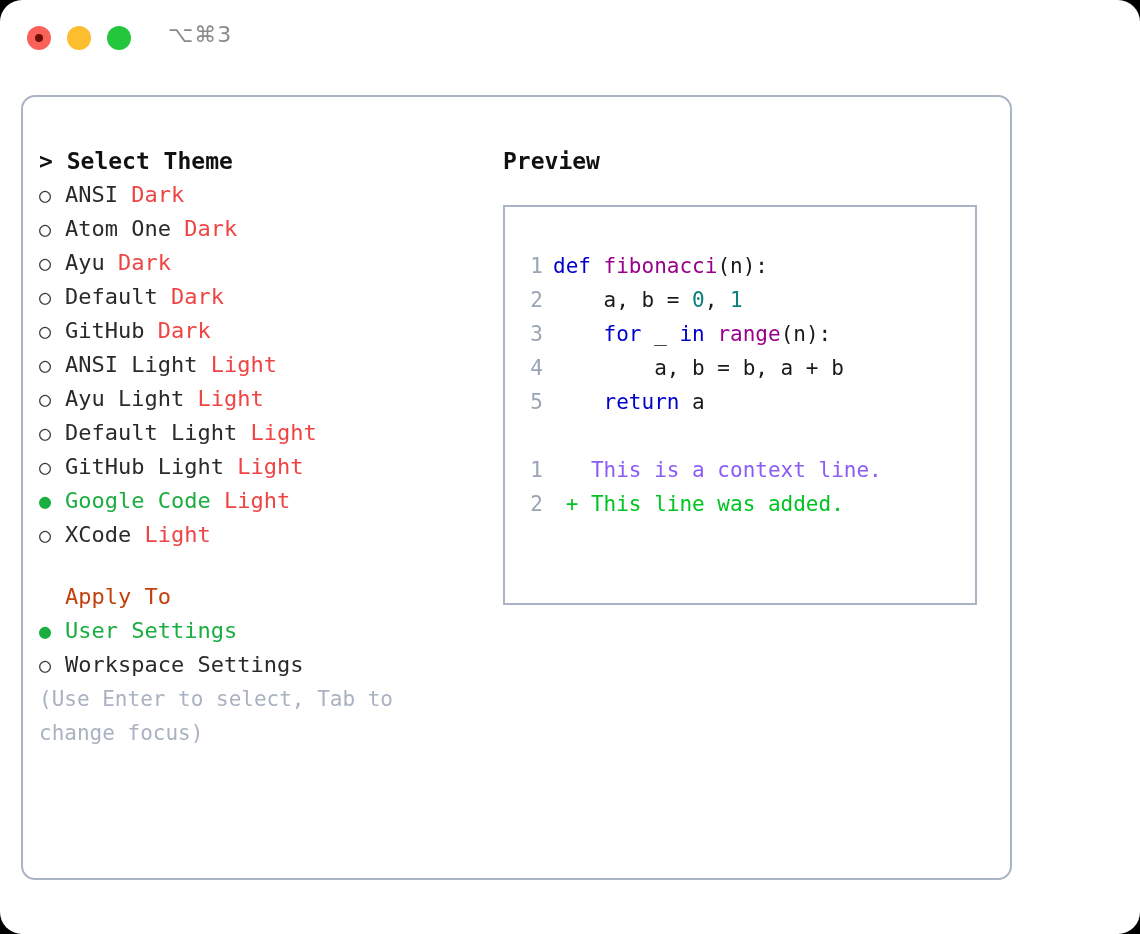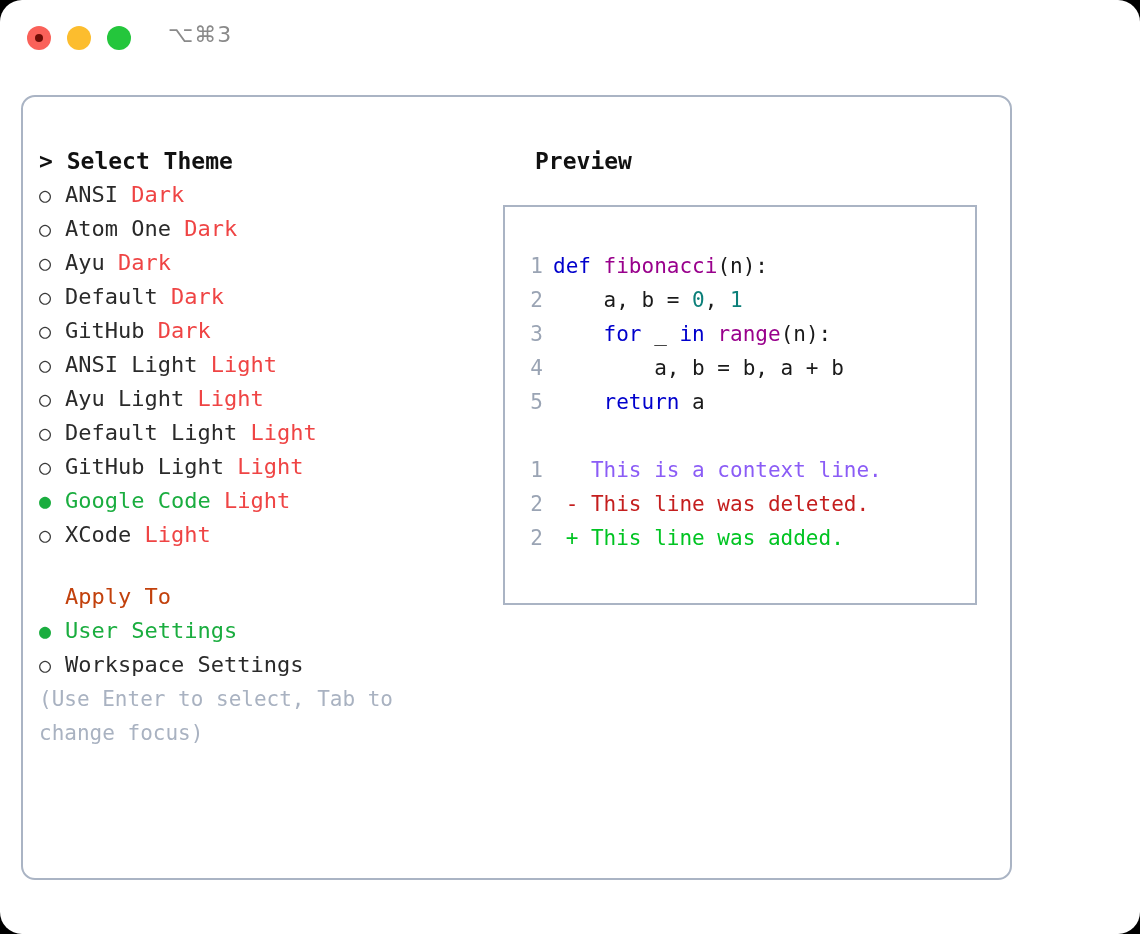--- a/index.html
+++ b/index.html
@@ -126,21 +126,20 @@
     position: absolute;
     left: 480px;
     top: 47px;
     width: 490px;
   }
   .preview-header {
     font-size: 23px;
     font-weight: bold;
     color: #111111;
     line-height: 34px;
-    margin-left: 32px;
   }
   .preview-box {
     margin-top: 27px;
     width: 474px;
     height: 400px;
     border: 2px solid #aab4c4;
     background: #ffffff;
     box-sizing: border-box;
     position: relative;
   }
@@ -222,21 +221,20 @@
           <div id="code-lines">
               <div class="code-line"><span class="ln">1</span><span class="kw">def </span><span class="fn">fibonacci</span><span class="plain">(n):</span></div>
               <div class="code-line"><span class="ln">2</span><span class="plain">    a, b = </span><span class="num">0</span><span class="plain">, </span><span class="num">1</span></div>
               <div class="code-line"><span class="ln">3</span><span class="plain">    </span><span class="kw">for</span><span class="plain"> _ </span><span class="kw">in</span><span class="plain"> </span><span class="fn">range</span><span class="plain">(n):</span></div>
               <div class="code-line"><span class="ln">4</span><span class="plain">        a, b = b, a + b</span></div>
               <div class="code-line"><span class="ln">5</span><span class="plain">    </span><span class="kw">return</span><span class="plain"> a</span></div>
             </div>
           <div class="blank-line"></div>
           <div id="diff-lines">
               <div class="code-line"><span class="ln">1</span><span class="ctx">   This is a context line.</span></div>
-              <div class="code-line"><span class="ln">2</span><span class="del"> - This line was deleted.</span></div>
               <div class="code-line"><span class="ln">2</span><span class="add"> + This line was added.</span></div>
             </div>
         </div>
       </div>
     </div>
 
   </div>
 </div>
 
 </body></html>

